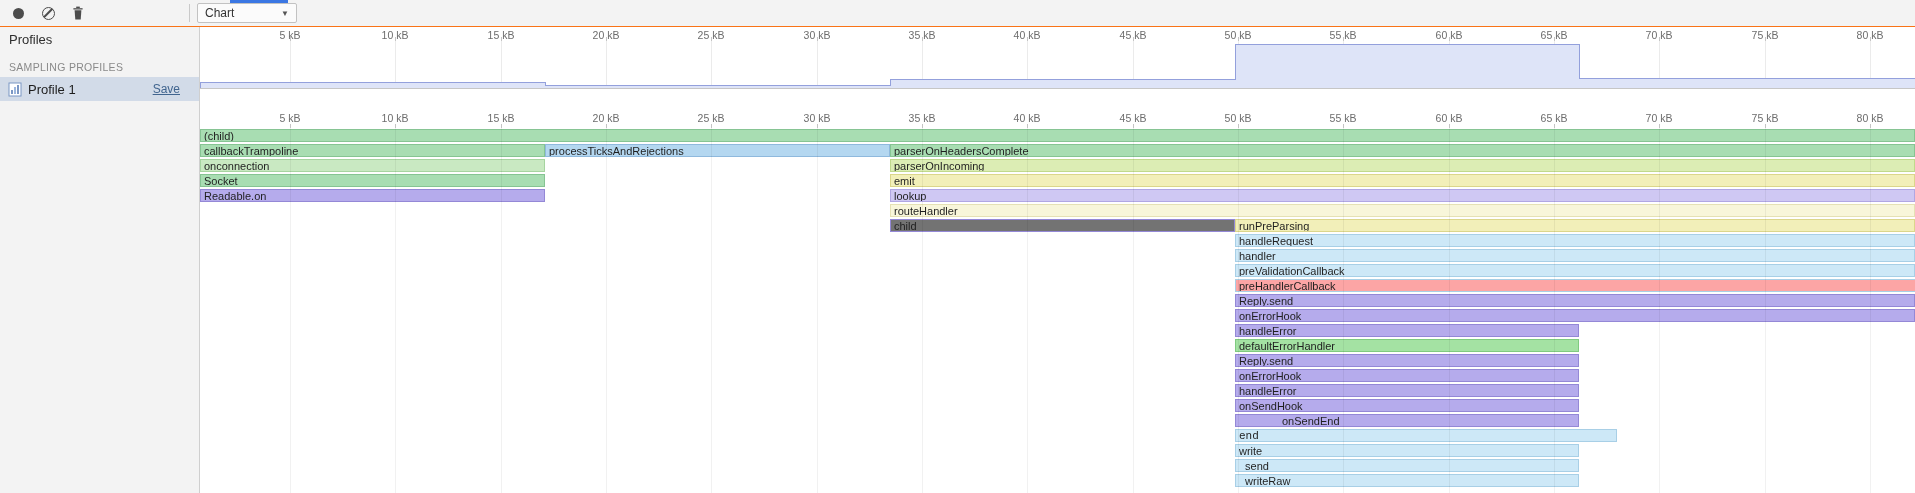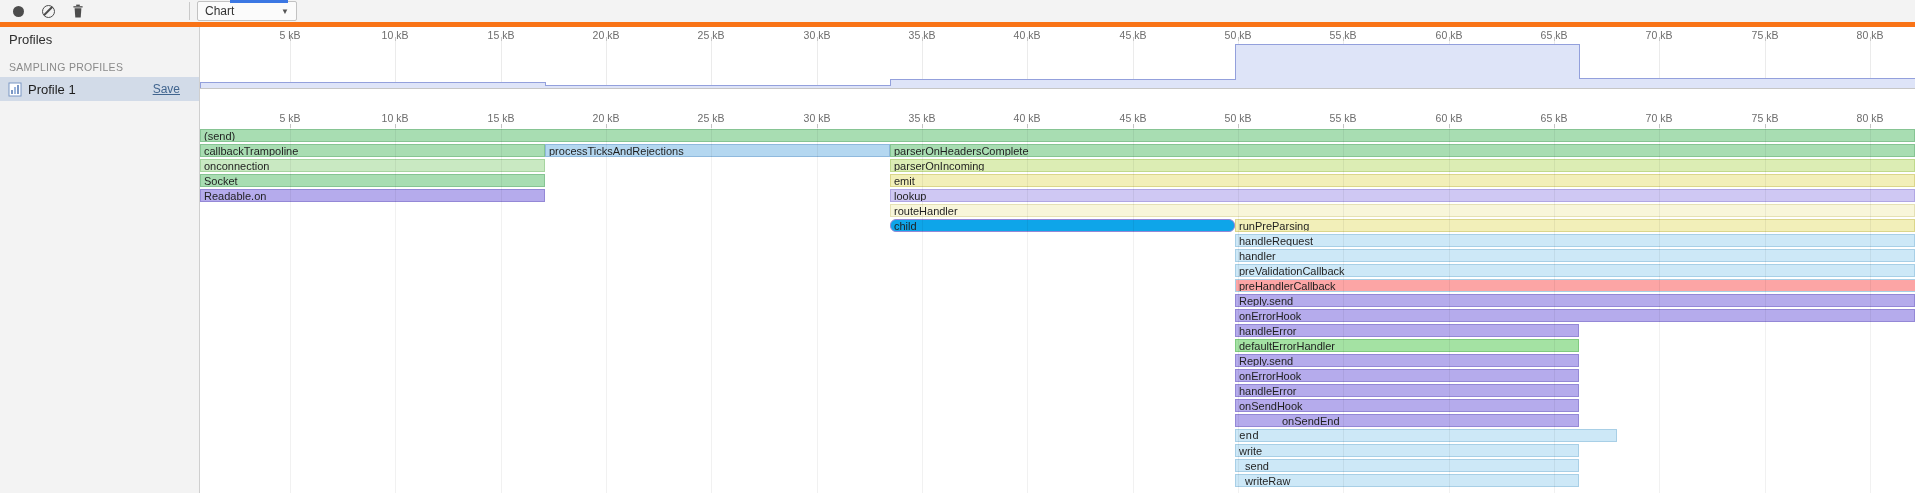--- a/index.html
+++ b/index.html
@@ -1,21 +1,21 @@
 <!DOCTYPE html>
 <html><head>
 <meta charset="utf-8">
 <style>
   html,body{margin:0;padding:0;background:#fff;}
   .app{position:relative;width:1915px;height:493px;background:#fff;overflow:hidden;
        font-family:"Liberation Sans",sans-serif;color:#222;}
 
   
   .toolbar{position:absolute;top:0;left:0;right:0;height:27px;background:#f3f3f3;
-           border-bottom:5px solid #f97316;display:flex;align-items:center;box-sizing:border-box;}
+           border-bottom:1px solid #f97316;display:flex;align-items:center;box-sizing:border-box;}
   .tab-indicator{position:absolute;top:0;left:230px;width:58px;height:3px;background:#3b77e3;}
   .tb-btn{width:26px;height:24px;border:none;background:none;display:flex;align-items:center;
           justify-content:center;cursor:pointer;padding:0;margin:0 2px;}
   .rec{width:11px;height:11px;border-radius:50%;background:#4c4c4c;display:block;}
   .blockicon{position:relative;width:11px;height:11px;border:1.5px solid #4c4c4c;border-radius:50%;display:block;}
   .blockicon::after{content:"";position:absolute;left:-1px;top:4.5px;width:12px;height:1.5px;
           background:#4c4c4c;transform:rotate(-45deg);}
   .tb-divider{width:1px;height:18px;background:#c9c9c9;margin-left:96px;}
   .view-select{margin-left:7px;width:100px;height:20px;display:flex;align-items:center;
           justify-content:space-between;padding:0 7px;box-sizing:border-box;font-size:12px;color:#333;
@@ -178,21 +178,21 @@
         <span class="tick-label" style="left: 1354px;">65 kB</span>
         <span class="tick-mark" style="left: 1459px;"></span>
         <span class="tick-label" style="left: 1459px;">70 kB</span>
         <span class="tick-mark" style="left: 1565px;"></span>
         <span class="tick-label" style="left: 1565px;">75 kB</span>
         <span class="tick-mark" style="left: 1670px;"></span>
         <span class="tick-label" style="left: 1670px;">80 kB</span>
       </div>
     <div class="flame-rows">
         <div class="flame-row" style="top: 0px;">
-          <div class="flame-bar" style="left: 0px; width: 1715px; background: rgb(168, 221, 178); border-color: rgb(134, 196, 147);">(send)</div>
+          <div class="flame-bar" style="left: 0px; width: 1715px; background: rgb(168, 221, 178); border-color: rgb(134, 196, 147);">(child)</div>
         </div>
         <div class="flame-row" style="top: 15px;">
           <div class="flame-bar" style="left: 0px; width: 345px; background: rgb(168, 221, 178); border-color: rgb(134, 196, 147);">callbackTrampoline</div>
           <div class="flame-bar" style="left: 345px; width: 345px; background: rgb(180, 215, 240); border-color: rgb(143, 185, 221);">processTicksAndRejections</div>
           <div class="flame-bar" style="left: 690px; width: 1025px; background: rgb(168, 221, 178); border-color: rgb(134, 196, 147);">parserOnHeadersComplete</div>
         </div>
         <div class="flame-row" style="top: 30px;">
           <div class="flame-bar" style="left: 0px; width: 345px; background: rgb(201, 233, 194); border-color: rgb(166, 212, 160);">onconnection</div>
           <div class="flame-bar" style="left: 690px; width: 1025px; background: rgb(220, 237, 180); border-color: rgb(192, 217, 140);">parserOnIncoming</div>
         </div>
@@ -201,21 +201,21 @@
           <div class="flame-bar" style="left: 690px; width: 1025px; background: rgb(242, 239, 185); border-color: rgb(219, 214, 139);">emit</div>
         </div>
         <div class="flame-row" style="top: 60px;">
           <div class="flame-bar" style="left: 0px; width: 345px; background: rgb(181, 171, 236); border-color: rgb(148, 136, 214);">Readable.on</div>
           <div class="flame-bar" style="left: 690px; width: 1025px; background: rgb(207, 200, 243); border-color: rgb(177, 167, 227);">lookup</div>
         </div>
         <div class="flame-row" style="top: 75px;">
           <div class="flame-bar" style="left: 690px; width: 1025px; background: rgb(248, 246, 218); border-color: rgb(229, 225, 181);">routeHandler</div>
         </div>
         <div class="flame-row" style="top: 90px;">
-          <div class="flame-bar" style="left: 690px; width: 345px; background: #0ea5e9; border-color: rgb(148, 136, 214); border-radius: 6px;">child</div>
+          <div class="flame-bar" style="left: 690px; width: 345px; background: #737373; border-color: rgb(148, 136, 214);">child</div>
           <div class="flame-bar" style="left: 1035px; width: 680px; background: rgb(242, 239, 185); border-color: rgb(219, 214, 139);">runPreParsing</div>
         </div>
         <div class="flame-row" style="top: 105px;">
           <div class="flame-bar" style="left: 1035px; width: 680px; background: rgb(205, 232, 247); border-color: rgb(168, 207, 230);">handleRequest</div>
         </div>
         <div class="flame-row" style="top: 120px;">
           <div class="flame-bar" style="left: 1035px; width: 680px; background: rgb(205, 232, 247); border-color: rgb(168, 207, 230);">handler</div>
         </div>
         <div class="flame-row" style="top: 135px;">
           <div class="flame-bar" style="left: 1035px; width: 680px; background: rgb(205, 232, 247); border-color: rgb(168, 207, 230);">preValidationCallback</div>

